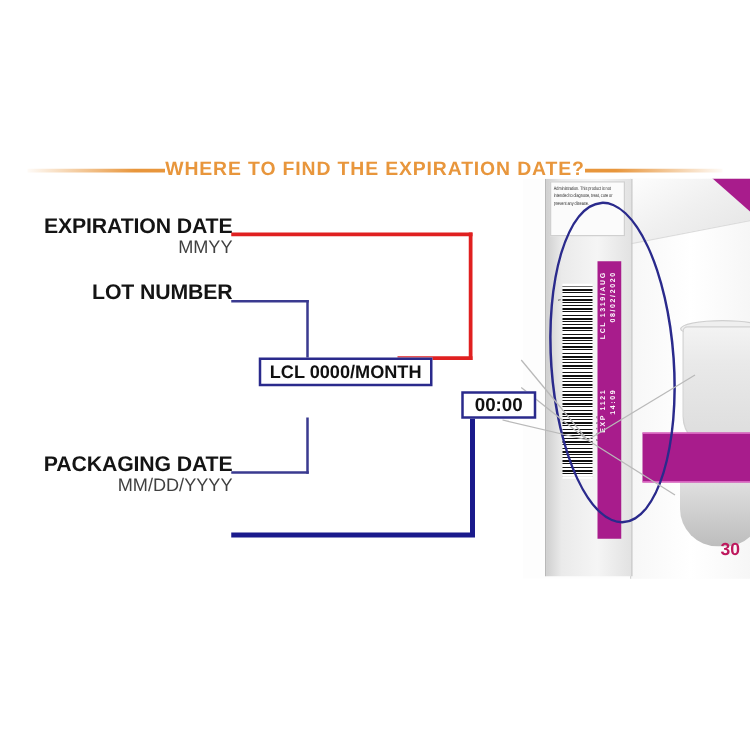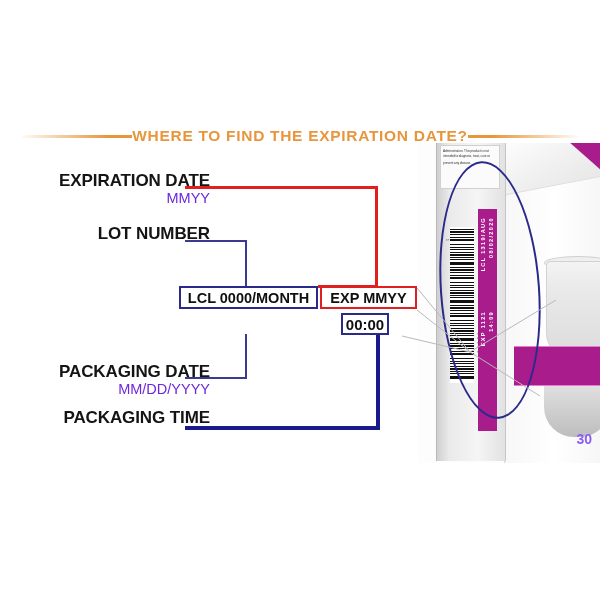--- a/index.html
+++ b/index.html
@@ -46,71 +46,71 @@
     font-weight: bold;
     letter-spacing: 0.7px;
     white-space: nowrap;
   }
 
   
   .label-block {
     position: absolute;
     text-align: right;
     line-height: 1.06;
-    padding-left: 24px;
   }
   .label-title {
     font-size: 17px;
     font-weight: bold;
     color: #141414;
     letter-spacing: -0.1px;
     white-space: nowrap;
   }
   .label-sub {
     font-size: 14.5px;
     font-weight: normal;
-    color: #6d28d9;
+    color: #404040;
     white-space: nowrap;
     margin-top: 1px;
   }
   #lbl-exp-date   { left: 0px;  top: 172px; width: 186px; }
   #lbl-lot-number { left: 0px;  top: 225px; width: 186px; }
   #lbl-pkg-date   { left: 0px;  top: 363px; width: 186px; }
   #lbl-pkg-time   { left: 0px;  top: 409px; width: 186px; }
 
   
   .code-box {
     position: absolute;
     box-sizing: border-box;
     display: flex;
     align-items: center;
     justify-content: center;
     background: #ffffff;
     font-weight: bold;
     color: #101010;
     white-space: nowrap;
     z-index: 6;
+    margin-left: 28px;
   }
   #box-lcl {
     left: 179px; top: 286px; width: 139px; height: 23px;
     border: 2px solid #2a2a8c;
     font-size: 14.5px;
   }
   #box-exp {
     left: 320px; top: 286px; width: 97px; height: 23px;
     border: 2px solid #e02020;
     font-size: 14.5px;
   }
   #box-mdy {
     left: 179px; top: 313px; width: 139px; height: 22px;
     border: 2px solid #2a2a8c;
     font-size: 13.5px;
   }
   #box-time {
-    left: 341px; top: 313px; width: 48px; height: 22px;
+    left: 341px; top: 313px; width: 60px; height: 22px;
     border: 2px solid #2a2a8c;
     font-size: 15px;
   }
 
   
   .conn { position: absolute; z-index: 4; }
 
   
   #red-h-top   { left: 185px; top: 186px; width: 193px; height: 3px; background: #e02020; }
   #red-v       { left: 375px; top: 186px; width: 3px;  height: 102px; background: #e02020; }
@@ -287,21 +287,21 @@
     left: 126px; top: 236px;
     width: 66px; height: 58px;
     background: linear-gradient(to bottom, #e4e4e4, #bdbdbd);
     border-radius: 0 0 30px 30px;
   }
   .count-number {
     position: absolute;
     right: 8px; bottom: 16px;
     font-size: 14px;
     font-weight: bold;
-    color: #8b5cf6;
+    color: #be185d;
   }
   
   #highlight-ellipse {
     position: absolute;
     left: 22px; top: 18px;
     width: 96px; height: 254px;
     border: 2px solid #2a2a8c;
     border-radius: 50%;
     transform: rotate(-4deg);
     z-index: 9;
@@ -326,21 +326,20 @@
   <div class="label-block" id="lbl-pkg-date">
     <div class="label-title">PACKAGING DATE</div>
     <div class="label-sub">MM/DD/YYYY</div>
   </div>
 
   <div class="label-block" id="lbl-lot-number">
     <div class="label-title">LOT NUMBER</div>
   </div>
 
   <div class="label-block" id="lbl-pkg-time">
-    <div class="label-title">PACKAGING TIME</div>
   </div>
 
   <div class="conn" id="red-h-top"></div>
   <div class="conn" id="red-v"></div>
   <div class="conn" id="red-h-bot"></div>
 
   <div class="conn" id="lot-h"></div>
   <div class="conn" id="lot-v"></div>
 
   <div class="conn" id="pkgd-h"></div>
@@ -351,21 +350,20 @@
 
   <svg id="callout-svg">
     <line x1="417" y1="288" x2="470" y2="352" stroke="#b9b9b9" stroke-width="1"></line>
     <line x1="417" y1="310" x2="470" y2="352" stroke="#b9b9b9" stroke-width="1"></line>
     <line x1="402" y1="336" x2="470" y2="352" stroke="#b9b9b9" stroke-width="1"></line>
     <line x1="470" y1="352" x2="540" y2="396" stroke="#b9b9b9" stroke-width="1"></line>
     <line x1="470" y1="352" x2="556" y2="300" stroke="#b9b9b9" stroke-width="1"></line>
   </svg>
 
   <div class="code-box" id="box-lcl">LCL 0000/MONTH</div>
-  <div class="code-box" id="box-exp">EXP MMYY</div>
   <div class="code-box" id="box-time">00:00</div>
 
   <div id="product-photo">
     <div class="photo-bg"></div>
 
     <div class="carton-front"></div>
     <div class="carton-top"></div>
     <div class="carton-side"></div>
 
     <div class="glass-rim"></div>

